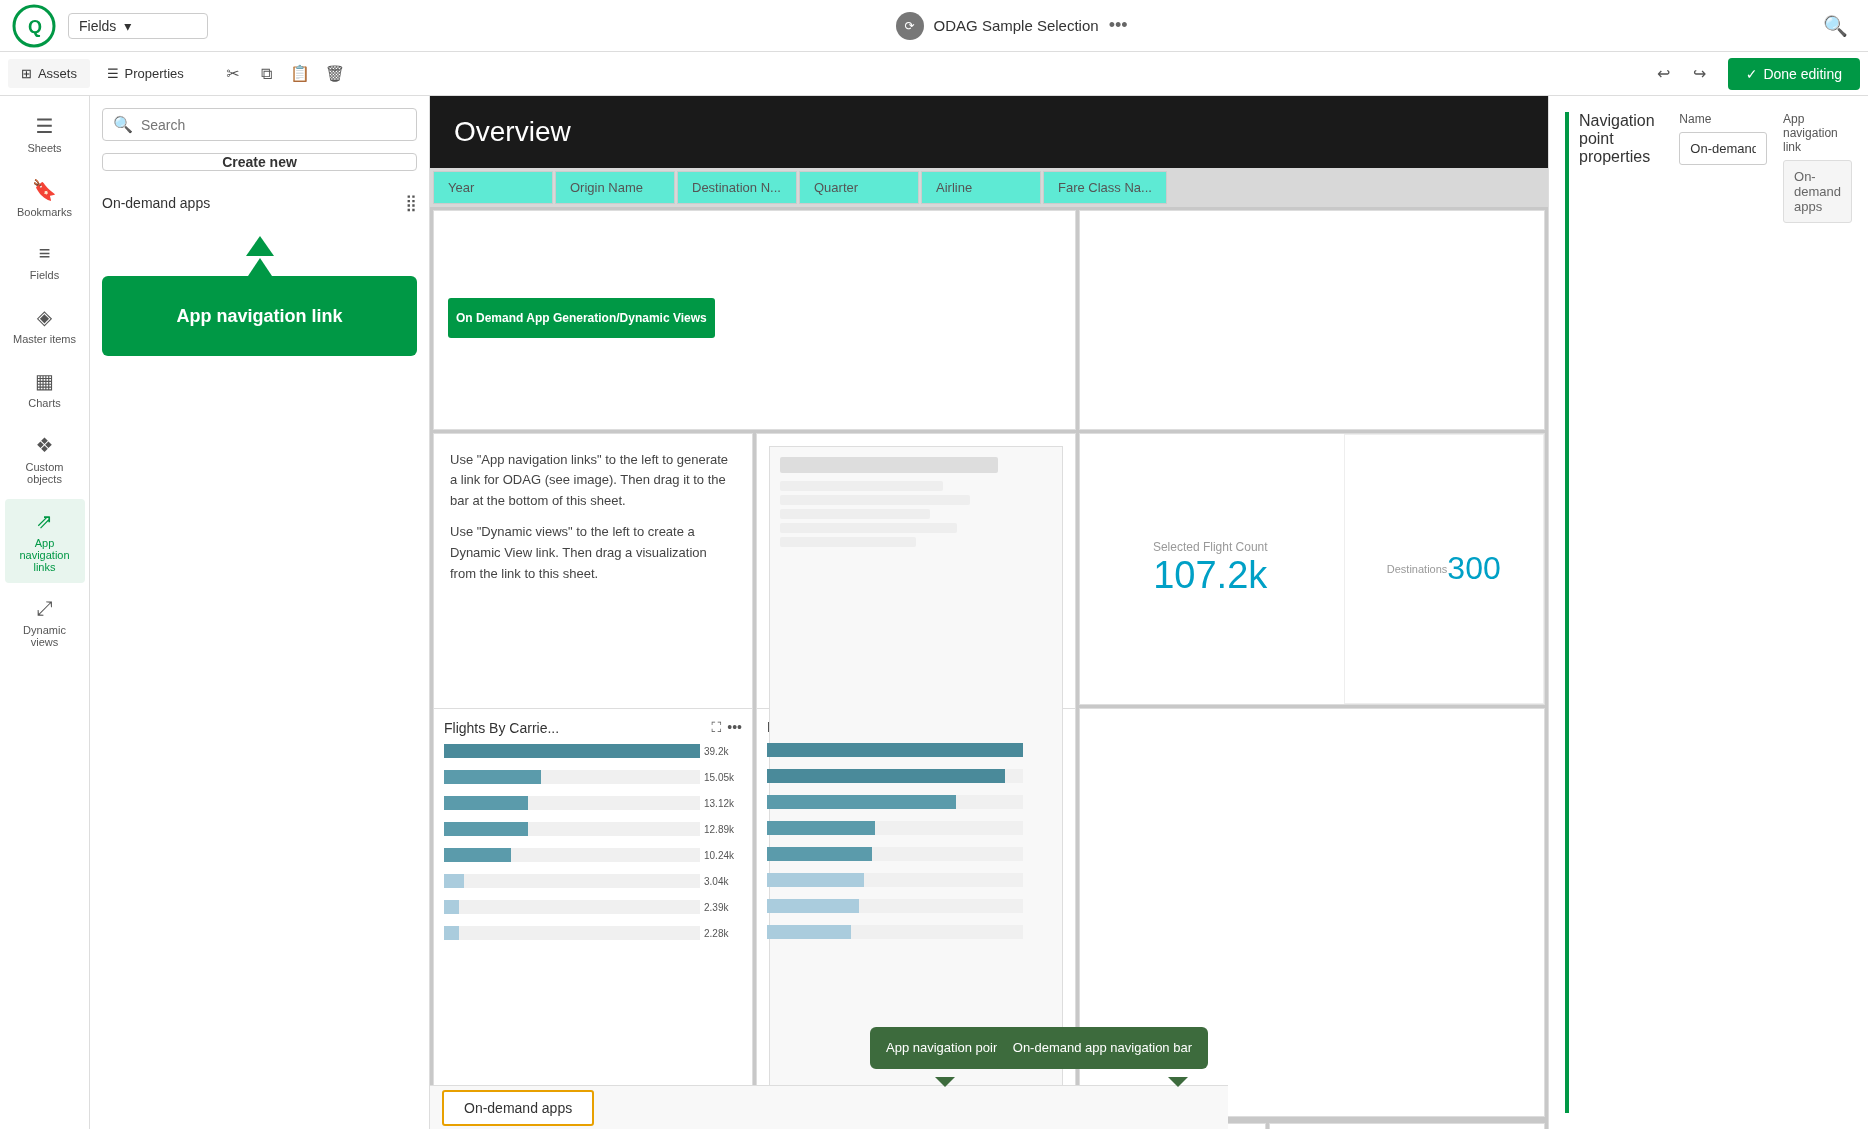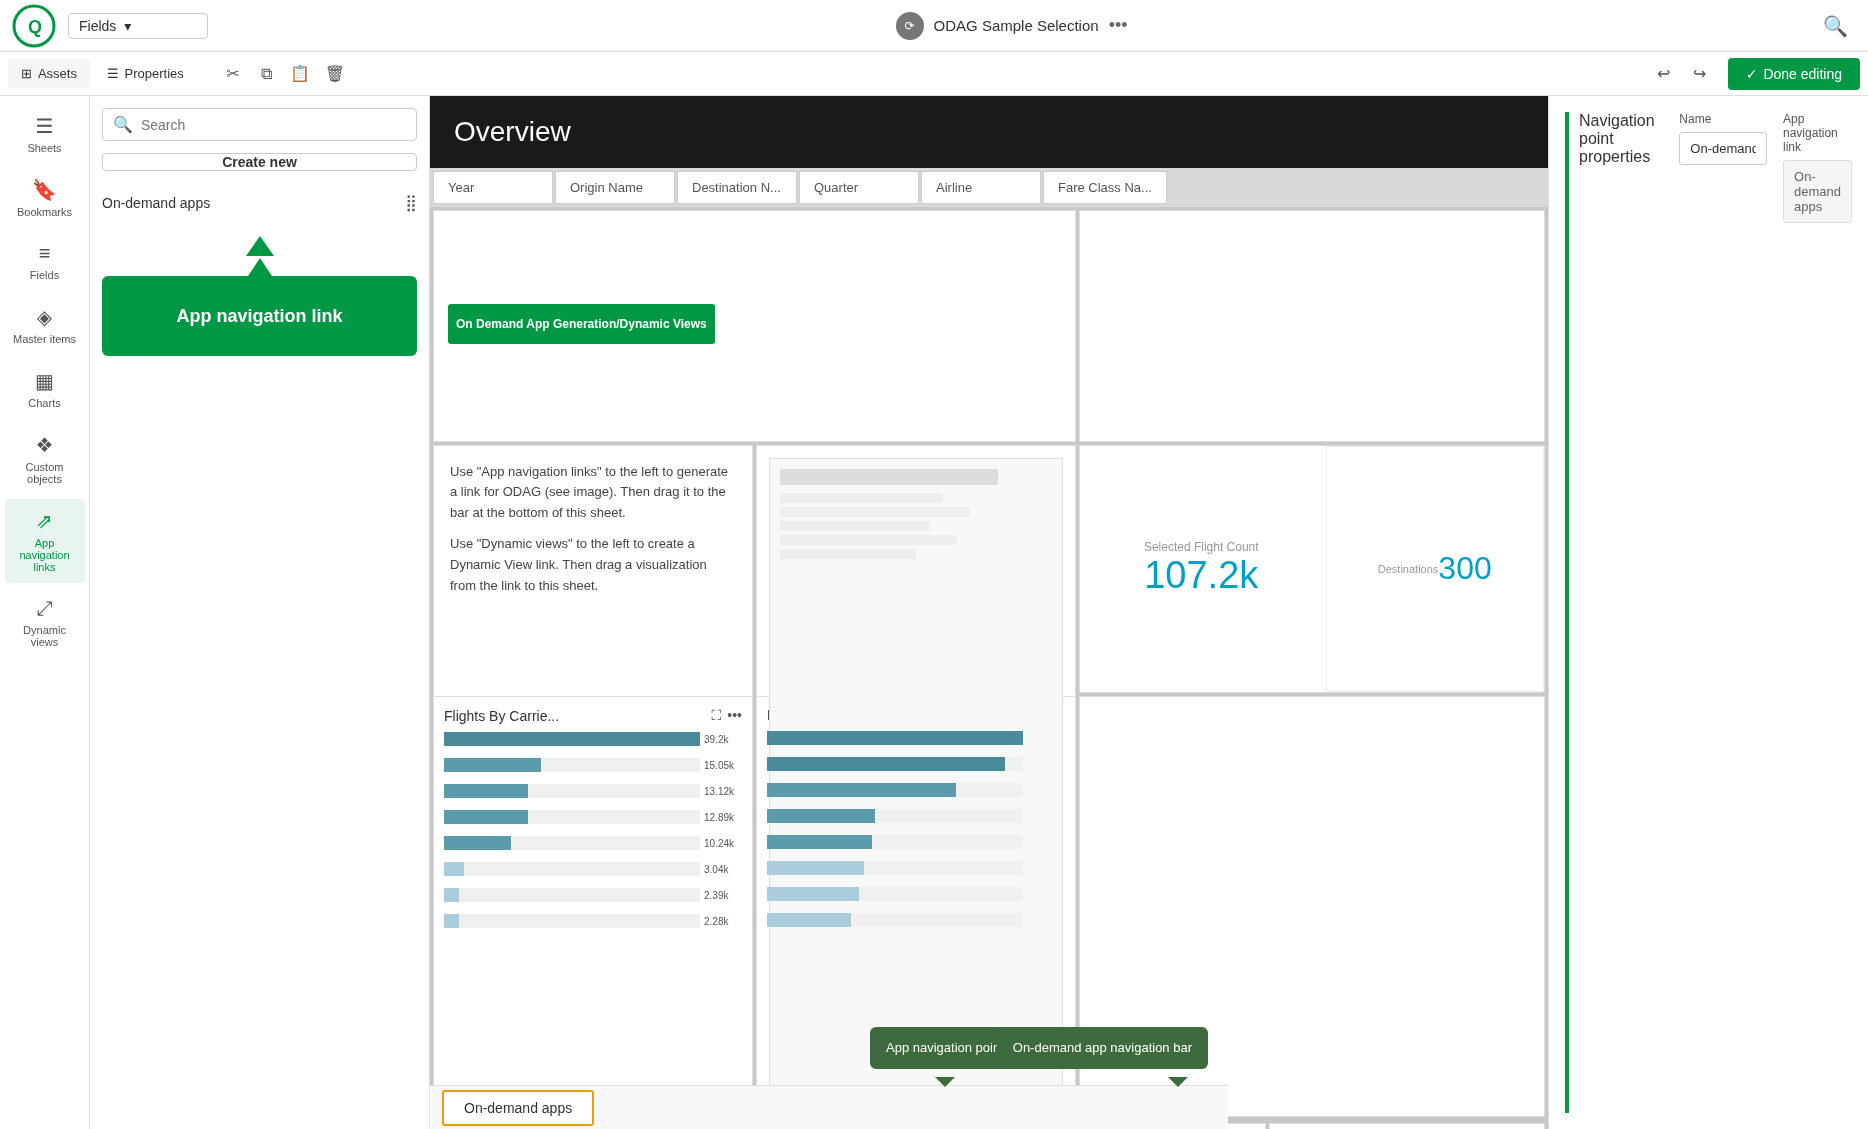--- a/index.html
+++ b/index.html
@@ -110,21 +110,21 @@
 
     
     .content-area { flex: 1; background: #e8e8e8; position: relative; overflow: hidden; }
 
     
     .sheet-header {
       background: #1a1a1a; color: #fff; padding: 20px 24px;
       font-size: 28px; font-weight: 300;
     }
     .filter-box {
-      background: #ffffff; border: 1px solid #ccc; padding: 8px 14px;
+      background: #5eead4; border: 1px solid #ccc; padding: 8px 14px;
       font-size: 13px; color: #555; cursor: pointer; min-width: 120px;
       display: flex; align-items: center; justify-content: space-between;
     }
 
     
     .info-box { padding: 16px; font-size: 13px; color: #444; line-height: 1.6; }
     .info-box p { margin-bottom: 10px; }
     .chart-title {
       font-size: 14px; color: #333; margin-bottom: 8px; display: flex;
       align-items: center; justify-content: space-between;
@@ -349,21 +349,21 @@
           <div style="background:#eee;height:10px;margin-bottom:4px;border-radius:2px;width:60%;"></div>
           <div style="background:#eee;height:10px;margin-bottom:4px;border-radius:2px;width:70%;"></div>
           <div style="background:#eee;height:10px;margin-bottom:4px;border-radius:2px;width:55%;"></div>
           <div style="background:#eee;height:10px;margin-bottom:4px;border-radius:2px;width:65%;"></div>
           <div style="background:#eee;height:10px;border-radius:2px;width:50%;"></div>
         </div>
       </div>
 
       <div style="grid-column:3;grid-row:2;background:#fff;border:1px solid #ddd;display:flex;gap:3px;">
 
-        <div style="flex:1;display:flex;flex-direction:column;align-items:center;justify-content:center;padding:12px;">
+        <div style="flex:1;display:flex;flex-direction:column;align-items:center;justify-content:center;padding:30px;">
           <span style="font-size:12px;color:#999;">Selected Flight Count</span>
           <span style="font-size:38px;font-weight:300;color:#00a0c6;">107.2k</span>
         </div>
 
         <div style="flex:1;display:flex;flex-direction:column;gap:3px;">
           <div style="flex:1;background:#fff;border:1px solid #eee;display:flex;align-items:center;justify-content:center;padding:10px;">
             <span style="font-size:11px;color:#999;">Destinations</span>
             <span style="font-size:32px;font-weight:300;color:#00a0c6;">300</span>
           </div>
         </div>

